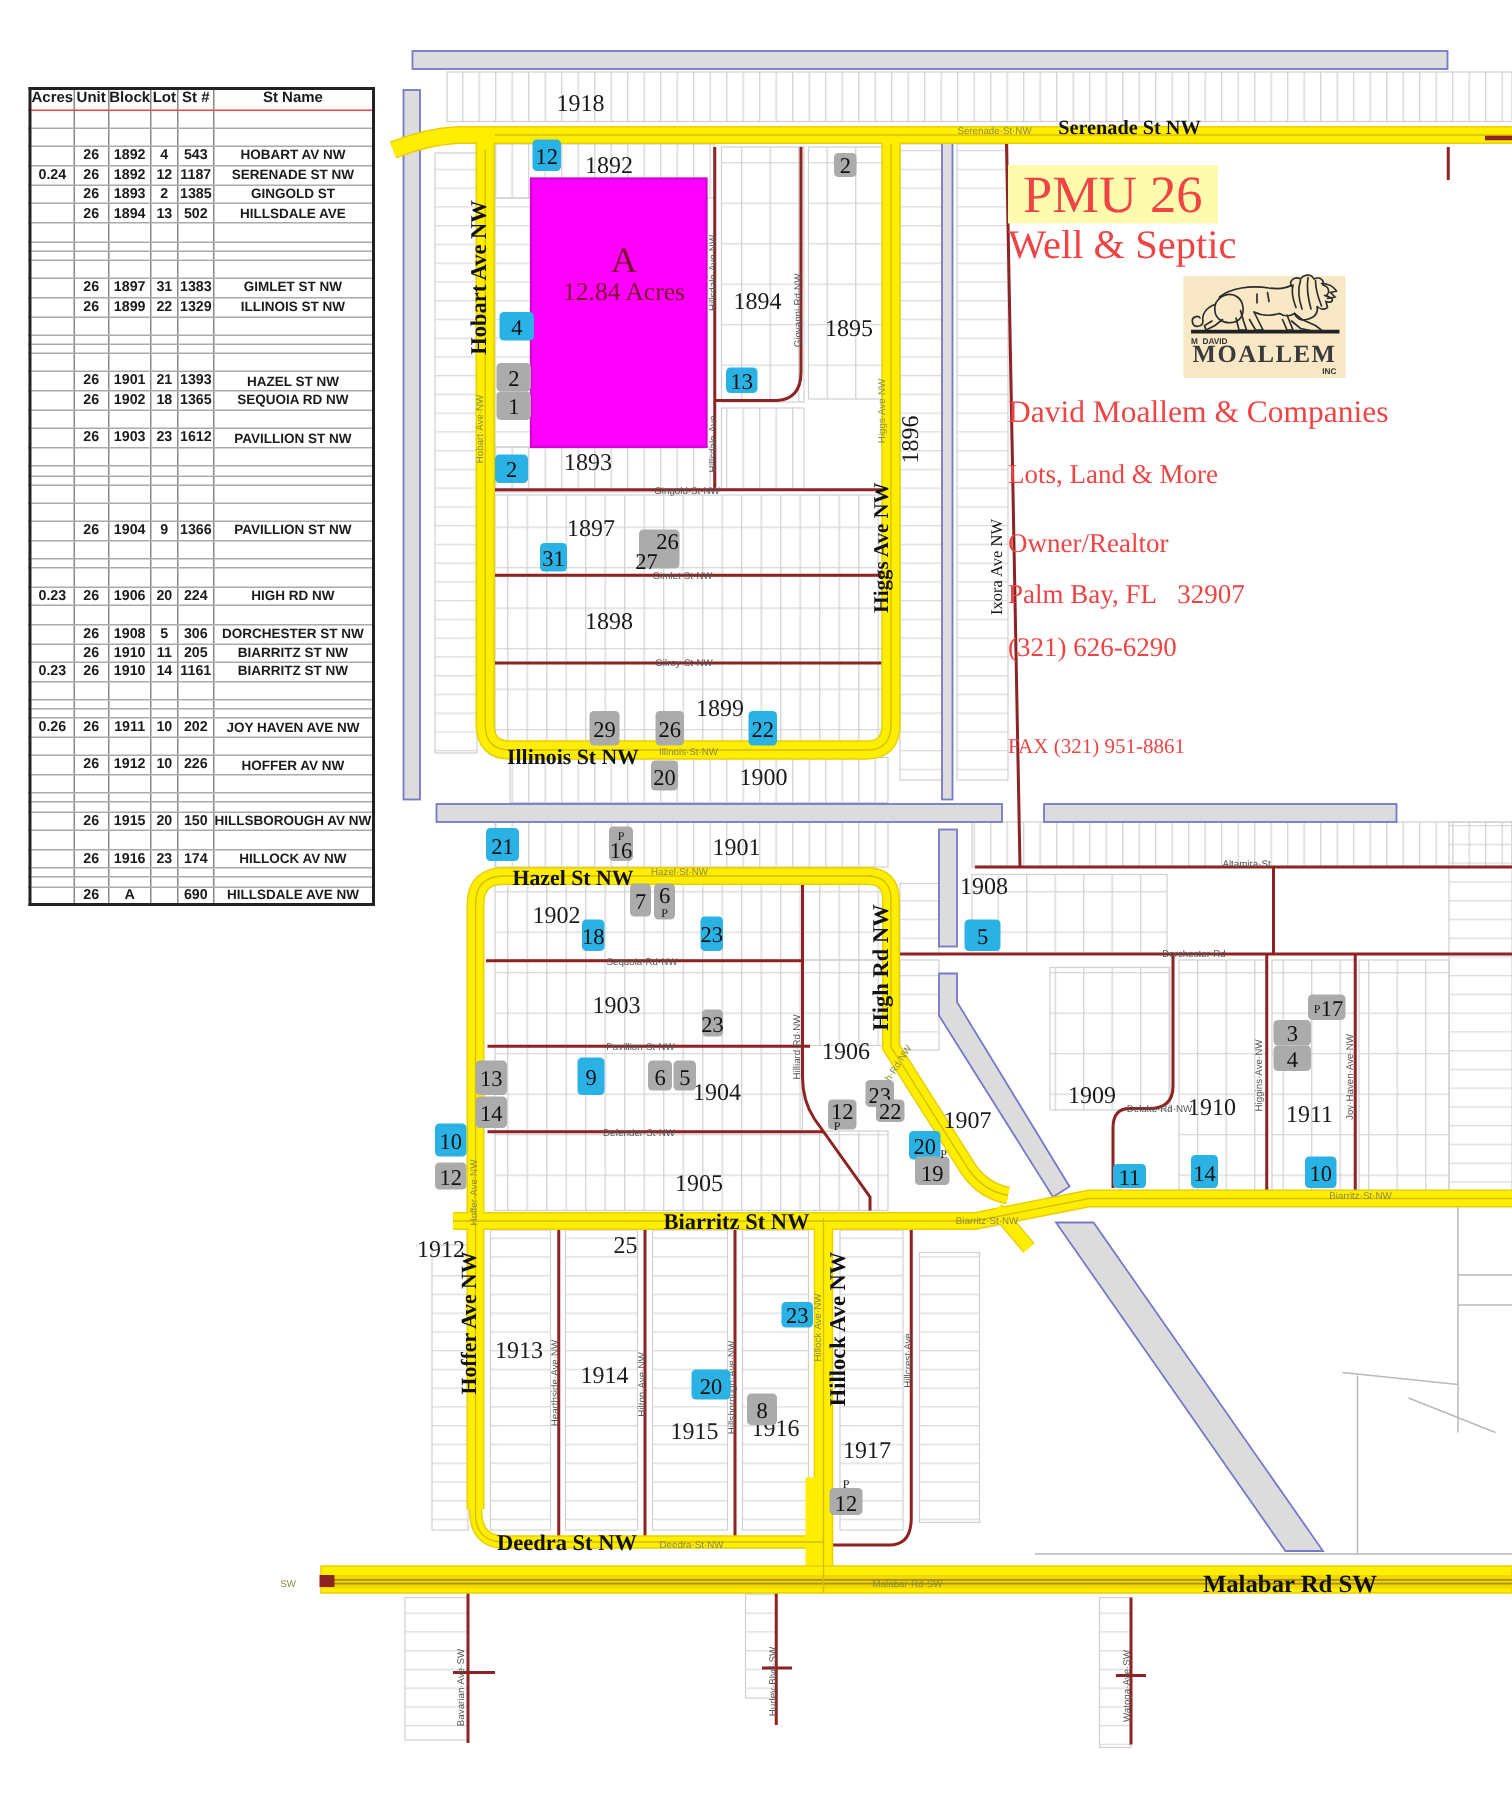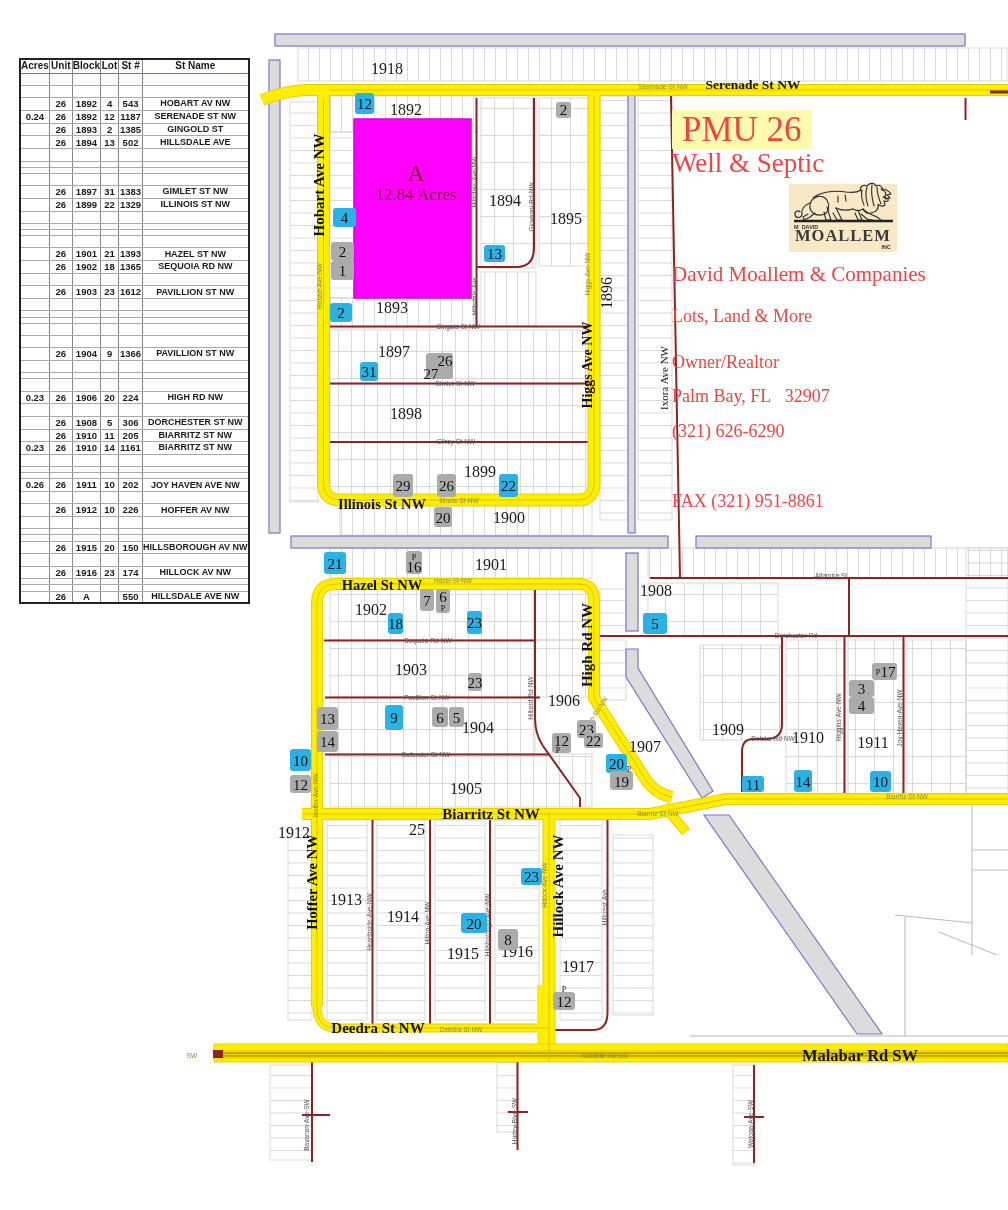--- a/index.html
+++ b/index.html
@@ -866,27 +866,27 @@
           <td></td>
           <td></td>
           <td></td>
           <td></td>
         </tr>
 <tr style="height:12.0px">
           <td></td>
           <td>26</td>
           <td>A</td>
           <td></td>
-          <td>550</td>
+          <td>690</td>
           <td>HILLSDALE AVE  NW</td>
         </tr>
 </tbody>
     </table>
 
 <div class="pnl" style="top:110px;font-size:35px;"><span style="background:#fffbae;padding:0 10px;">PMU 26</span></div>
 <div class="pnl" style="top:148px;font-size:27px;">Well &amp; Septic</div>
 <div class="pnl" style="top:262px;font-size:21px;">David Moallem &amp; Companies</div>
 <div class="pnl" style="top:282px;font-size:18px;margin-top:24px;">Lots, Land &amp; More</div>
 <div class="pnl" style="top:316px;font-size:18px;margin-top:36px;">Owner/Realtor</div>
 <div class="pnl" style="top:386px;font-size:18px;">Palm Bay, FL&nbsp;&nbsp; 32907</div>
 <div class="pnl" style="top:421px;font-size:18px;">(321) 626-6290</div>
-<div class="pnl" style="top:491px;font-size:18px;font-family:Liberation Serif, serif;">FAX (321) 951-8861</div>
+<div class="pnl" style="top:491px;font-size:14px;font-family:Liberation Serif, serif;">FAX (321) 951-8861</div>
 </div>
 
 </body></html>

